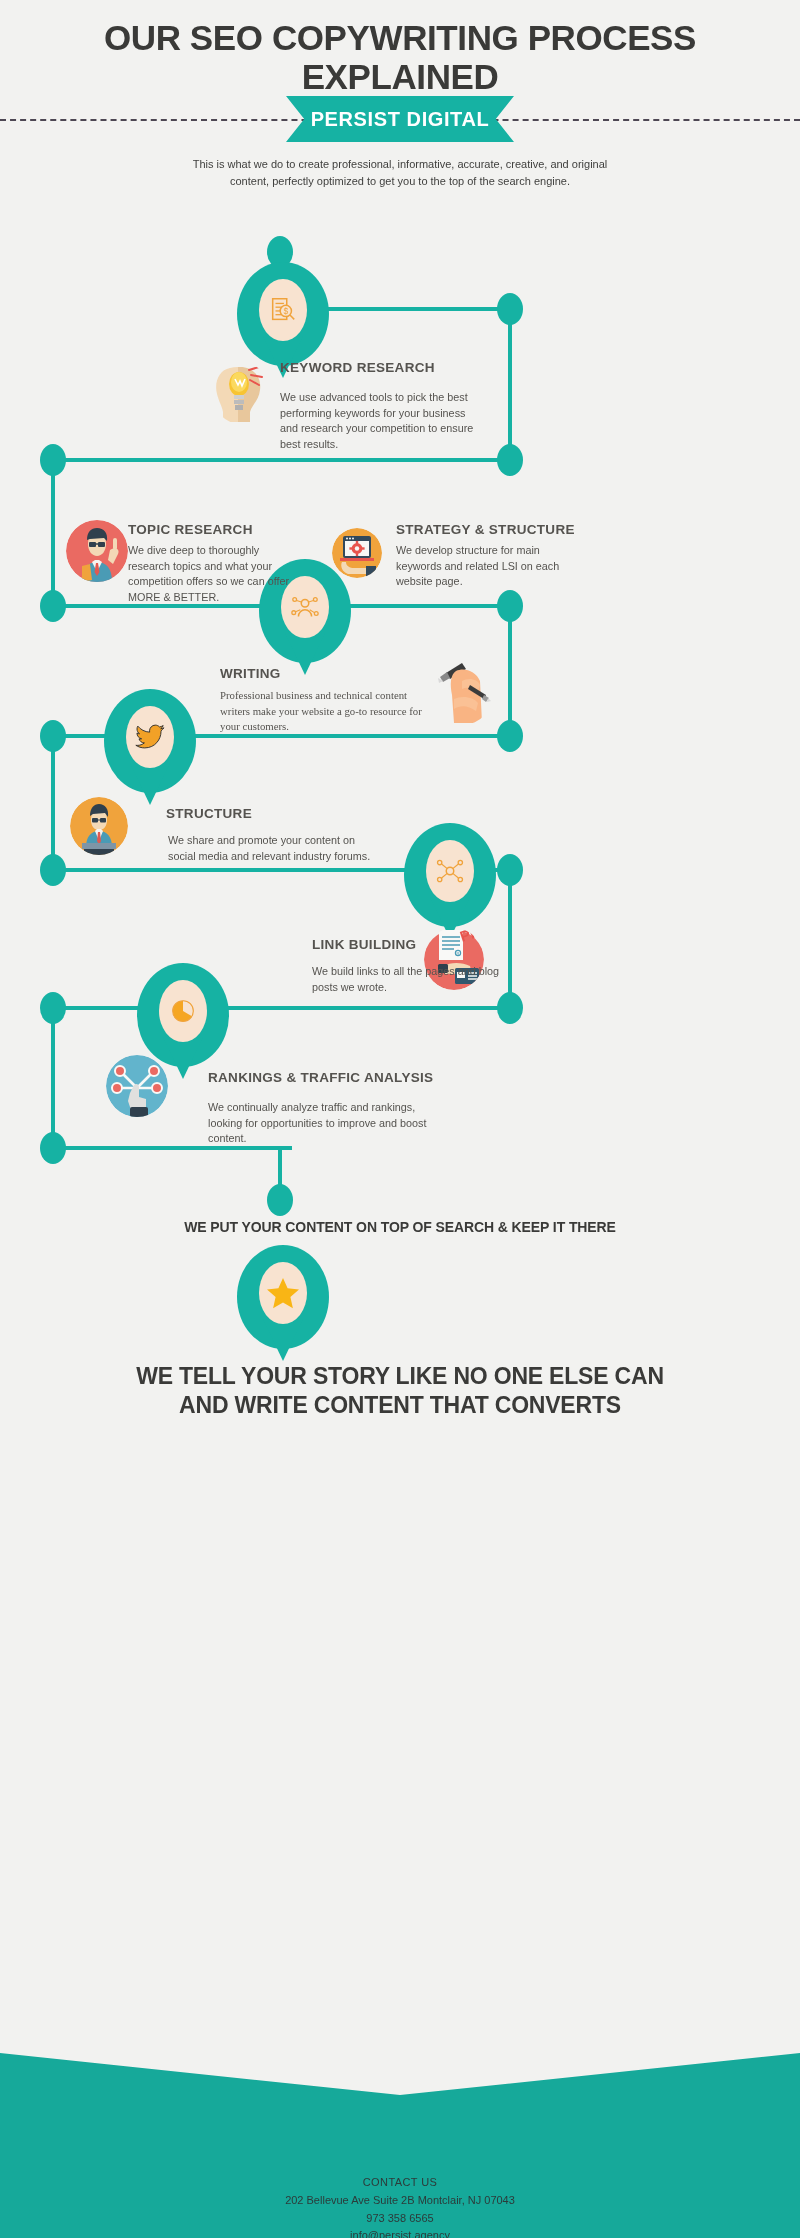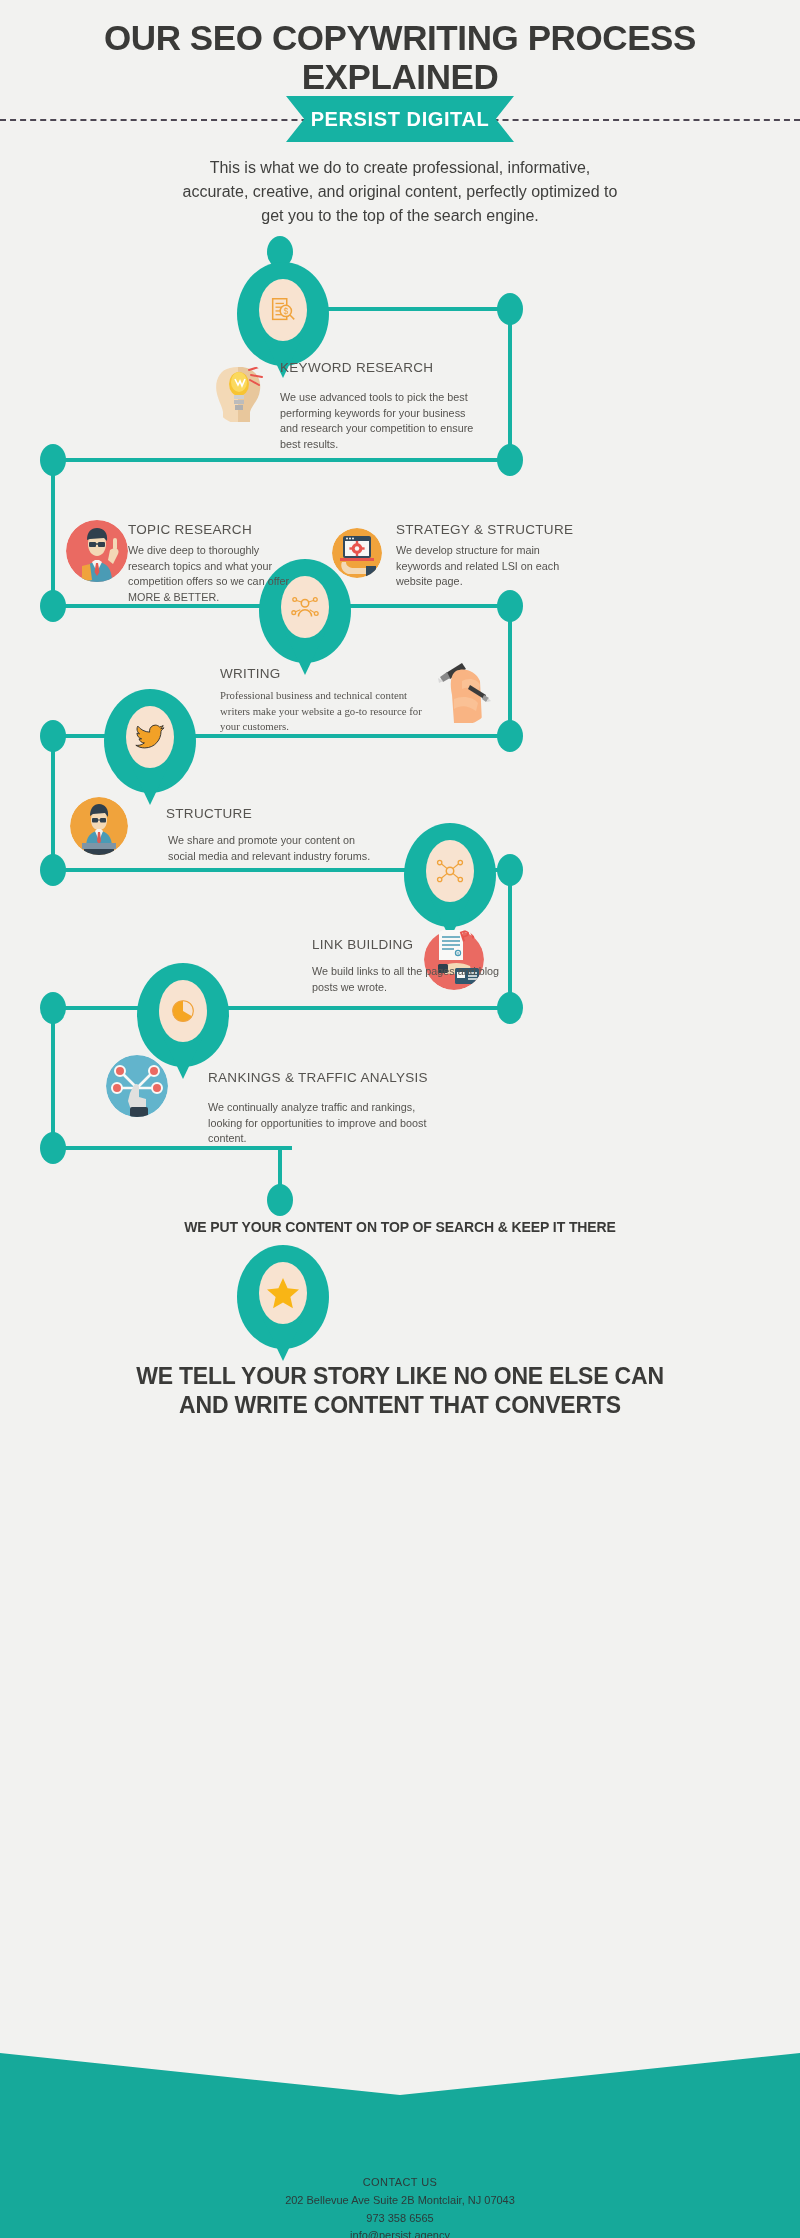--- a/index.html
+++ b/index.html
@@ -51,21 +51,21 @@
     line-height: 46px;
     text-align: center;
     clip-path: polygon(0 0, 100% 0, 92% 50%, 100% 100%, 0 100%, 8% 50%);
   }
   .intro {
     position: absolute;
     top: 156px; left: 50%;
     transform: translateX(-50%);
     width: 440px;
     text-align: center;
-    font-size: 16px;
+    font-size: 11px;
     line-height: 1.5;
     color: #3f3f3d;
   }
 
   
   .line-h {
     position: absolute;
     height: 4px;
     background: #16b2a3;
   }
@@ -112,21 +112,21 @@
     display: flex;
     align-items: center;
     justify-content: center;
     z-index: 3;
   }
 
   
   .step-title {
     position: absolute;
     font-size: 13.5px;
-    font-weight: normal;
+    font-weight: bold;
     letter-spacing: 0.3px;
     color: #55534f;
   }
   .step-body {
     position: absolute;
     font-size: 10.8px;
     line-height: 1.45;
     color: #55534f;
   }
 

